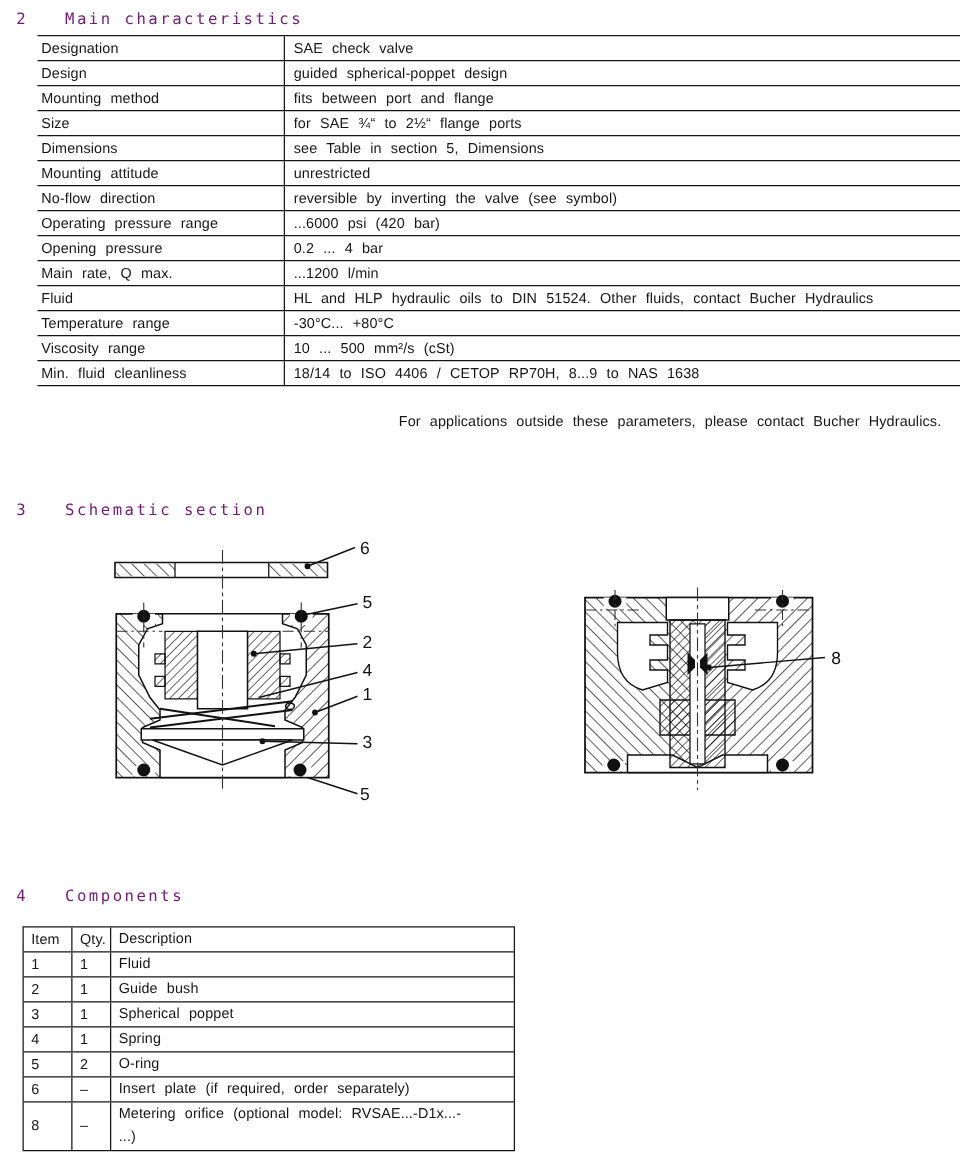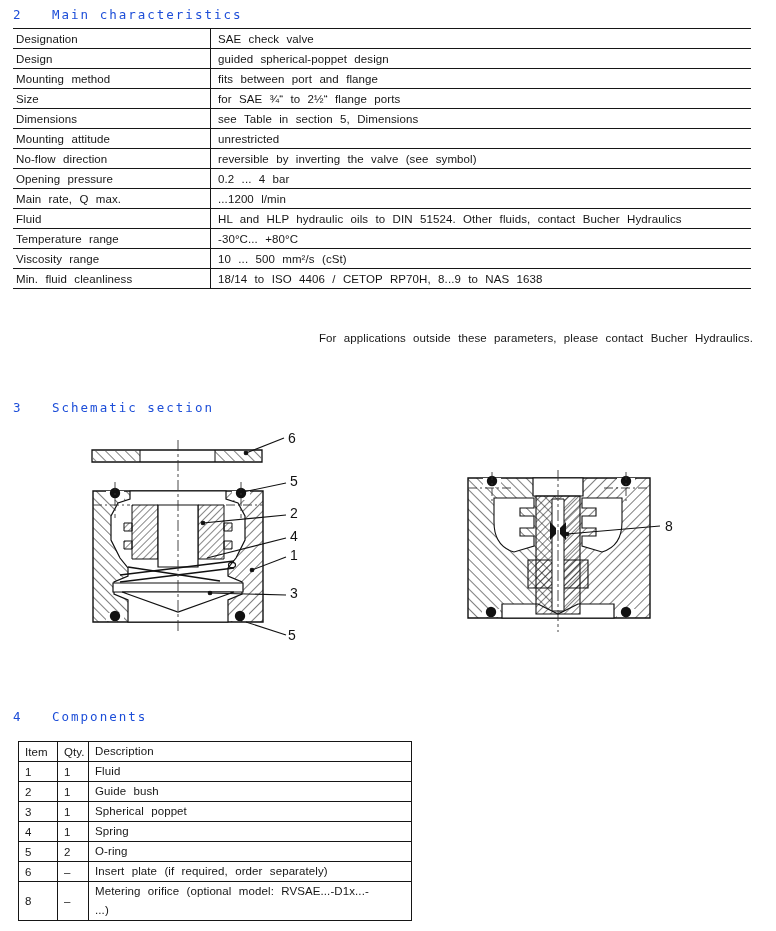--- a/index.html
+++ b/index.html
@@ -1,22 +1,22 @@
 <!DOCTYPE html>
 <html><head>
 <meta charset="utf-8">
 <style>
   html,body{margin:0;padding:0;background:#ffffff;}
   body{width:776px;height:931px;position:relative;overflow:hidden;
        font-family:"Liberation Sans",sans-serif;color:#161616;}
   .heading{position:absolute;left:13px;font-family:"DejaVu Sans Mono","Liberation Mono",monospace;
-           font-size:12.5px;letter-spacing:2px;color:#1d4ed8;white-space:nowrap;}
+           font-size:12.5px;letter-spacing:2px;color:#701a75;white-space:nowrap;}
   .heading .num{display:inline-block;width:39px;letter-spacing:0;}
   
-  .char-table{position:absolute;left:13px;top:28px;width:738px;border-top:1px solid #161616;}
+  .char-table{position:absolute;left:30px;top:28px;width:738px;border-top:1px solid #161616;}
   .char-row{display:flex;height:19px;border-bottom:1px solid #161616;align-items:center;}
   .char-label{width:198px;flex:0 0 198px;border-right:1px solid #161616;height:100%;
               display:flex;align-items:center;padding-left:3px;box-sizing:border-box;}
   .char-value{flex:1;padding-left:7px;}
   .char-label,.char-value,.note,.comp-cell{font-size:11.5px;word-spacing:4px;letter-spacing:0.1px;
               white-space:nowrap;overflow:hidden;}
   .note{position:absolute;left:13px;top:332px;width:740px;text-align:right;}
   
   .comp-table{position:absolute;left:18px;top:741px;width:394px;
               border:1px solid #161616;box-sizing:border-box;}
@@ -62,20 +62,24 @@
     </div>
   <div class="char-row">
       <div class="char-label">Mounting attitude</div>
       <div class="char-value">unrestricted</div>
     </div>
   <div class="char-row">
       <div class="char-label">No-flow direction</div>
       <div class="char-value">reversible by inverting the valve (see symbol)</div>
     </div>
   <div class="char-row">
+      <div class="char-label">Operating pressure range</div>
+      <div class="char-value">...6000 psi (420 bar)</div>
+    </div>
+  <div class="char-row">
       <div class="char-label">Opening pressure</div>
       <div class="char-value">0.2 ... 4 bar</div>
     </div>
   <div class="char-row">
       <div class="char-label">Main rate, Q max.</div>
       <div class="char-value">...1200 l/min</div>
     </div>
   <div class="char-row">
       <div class="char-label">Fluid</div>
       <div class="char-value">HL and HLP hydraulic oils to DIN 51524. Other fluids, contact Bucher Hydraulics</div>

